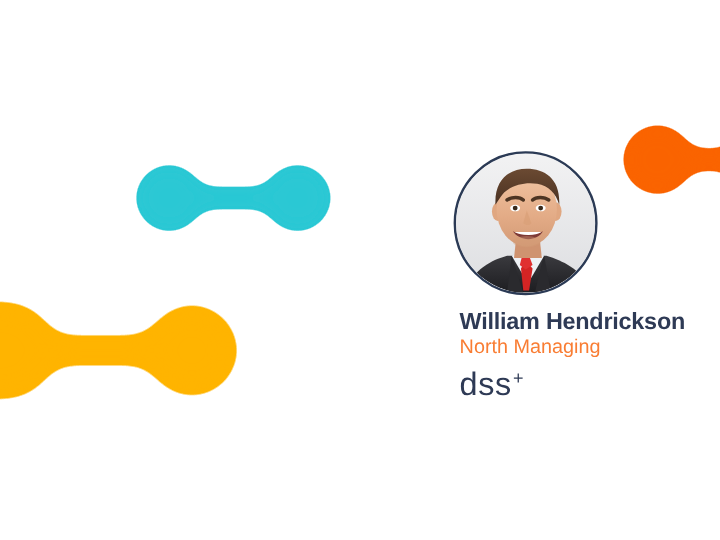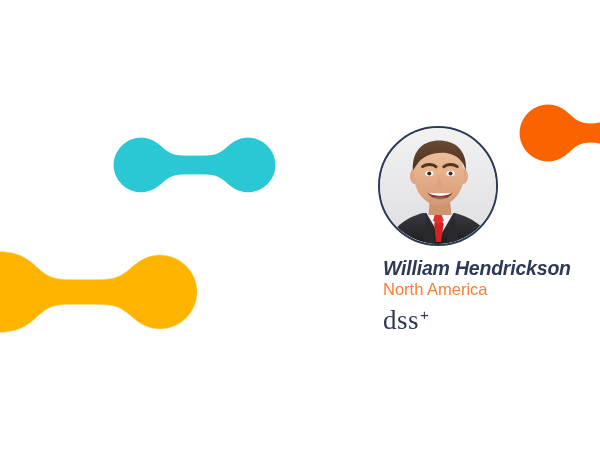--- a/index.html
+++ b/index.html
@@ -54,21 +54,20 @@
 
   #speaker-name {
     margin-top: 12px;
     margin-left: 5px;
     font-size: 19.5px;
     font-weight: bold;
     letter-spacing: -0.2px;
     color: #2e3a55;
     line-height: 1.1;
     white-space: nowrap;
-    font-style: italic;
   }
 
   .speaker-title-line {
     margin-left: 5px;
     font-size: 16.5px;
     font-weight: normal;
     color: #f97d33;
     line-height: 1.25;
     white-space: nowrap;
   }
@@ -77,21 +76,21 @@
   #brand-logo {
     margin-left: 5px;
     margin-top: 7px;
     color: #2e3a55;
     font-size: 27px;
     font-weight: 300;
     letter-spacing: 0.5px;
     line-height: 1;
     display: inline-block;
   }
-  #brand-logo .brand-mark { font-family: Liberation Serif, serif; }
+  #brand-logo .brand-mark { font-family: Liberation Sans, sans-serif; }
   #brand-logo .brand-plus {
     font-size: 15px;
     vertical-align: 9px;
     margin-left: 1px;
     font-weight: 400;
   }
 </style>
 </head>
 <body>
 
@@ -193,20 +192,20 @@
 
           <path d="M49 67 C55 76 70 76 75 67 C68 71 56 71 49 67 Z" fill="#7d3a36"></path>
           <path d="M50.5 67.6 C56 71 69 71 73.6 67.6 Z" fill="#ffffff"></path>
 
           <ellipse cx="61" cy="76" rx="12" ry="5" fill="#d19a75" opacity="0.4"></ellipse>
         </g>
       </svg>
     </div>
 
     <div id="speaker-name">William Hendrickson</div>
-    <div id="speaker-title-2" class="speaker-title-line">North America</div>
+    <div id="speaker-title-2" class="speaker-title-line">North Managing</div>
 
     <div id="brand-logo">
       <span class="brand-mark">dss</span><span class="brand-plus">+</span>
     </div>
 
   </div>
 </div>
 
 </body></html>

